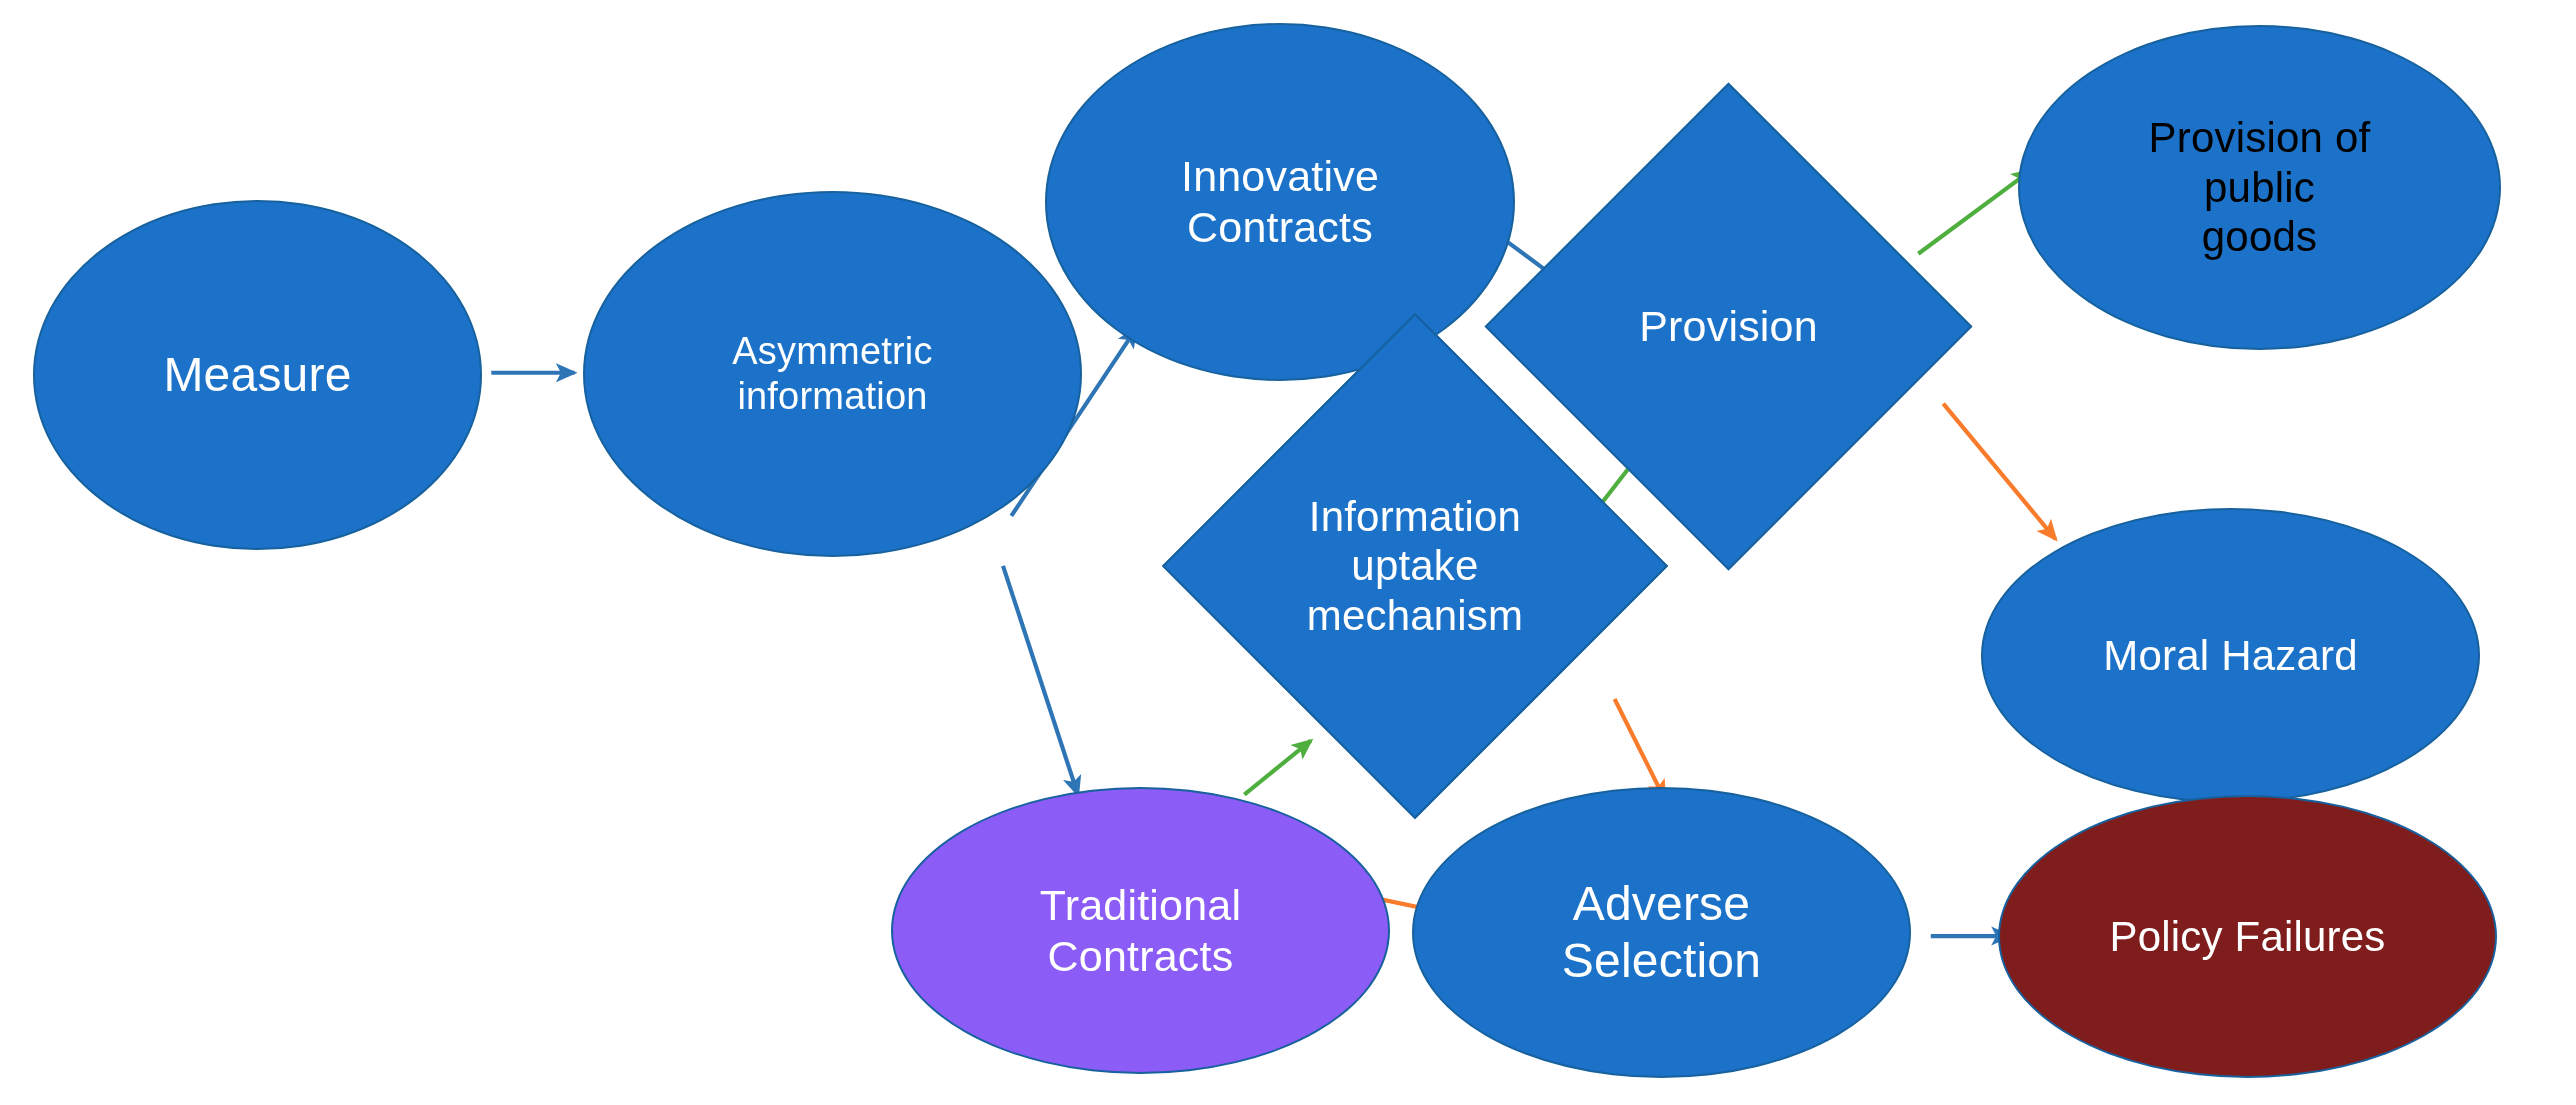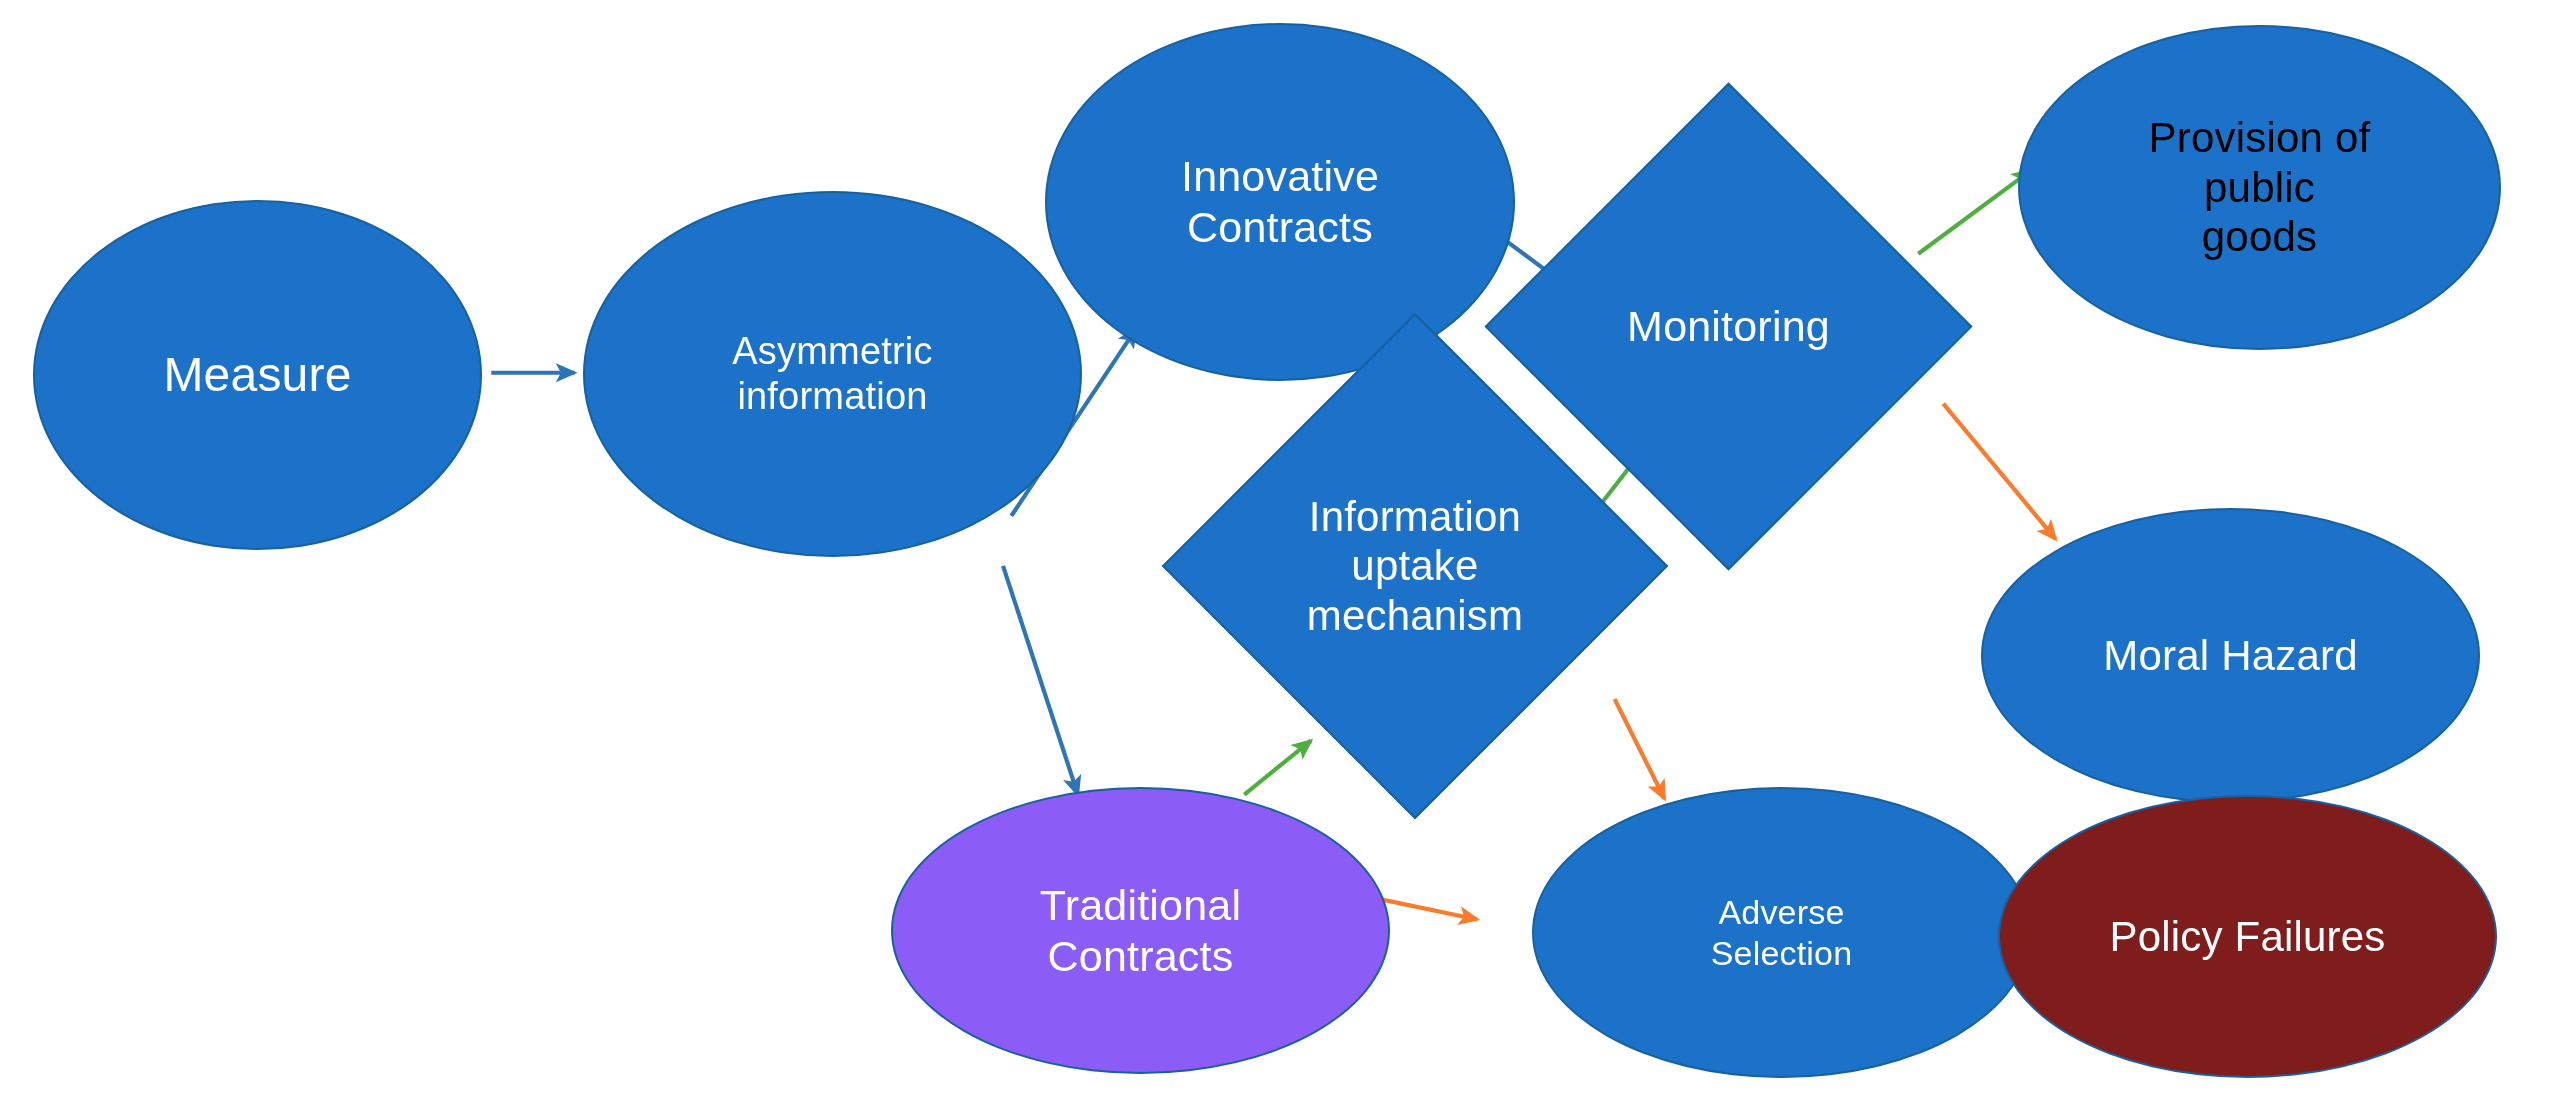--- a/index.html
+++ b/index.html
@@ -109,41 +109,41 @@
       <div class="node ellipse" style="left: 583px; top: 191px; width: 499px; height: 366px; font-size: 38px; background: rgb(27, 114, 200); border-color: rgb(23, 97, 158);">
         <span class="node-label" style="color: rgb(255, 255, 255);">Asymmetric
 information</span>
       </div>
       <div class="node ellipse" style="left: 1045px; top: 23px; width: 470px; height: 358px; font-size: 43px; background: rgb(27, 114, 200); border-color: rgb(23, 97, 158);">
         <span class="node-label" style="color: rgb(255, 255, 255);">Innovative
 Contracts</span>
       </div>
       <div class="node diamond" style="left: 1556px; top: 154px; width: 345px; height: 345px; font-size: 43px;">
         <div class="diamond-shape" style="background: rgb(27, 114, 200); border-color: rgb(23, 97, 158);"></div>
-        <span class="node-label" style="color: rgb(255, 255, 255);">Monitoring</span>
+        <span class="node-label" style="color: rgb(255, 255, 255);">Provision</span>
       </div>
       <div class="node ellipse" style="left: 2018px; top: 25px; width: 483px; height: 325px; font-size: 42px; background: rgb(27, 114, 200); border-color: rgb(23, 97, 158);">
         <span class="node-label" style="color: #000000;">Provision  of
 public
 goods</span>
       </div>
       <div class="node diamond" style="left: 1236px; top: 387px; width: 358px; height: 358px; font-size: 42px;">
         <div class="diamond-shape" style="background: rgb(27, 114, 200); border-color: rgb(23, 97, 158);"></div>
         <span class="node-label" style="color: rgb(255, 255, 255);">Information
 uptake
 mechanism</span>
       </div>
       <div class="node ellipse" style="left: 1981px; top: 508px; width: 499px; height: 295px; font-size: 42px; background: rgb(27, 114, 200); border-color: rgb(23, 97, 158);">
         <span class="node-label" style="color: rgb(255, 255, 255);">Moral Hazard</span>
       </div>
       <div class="node ellipse" style="left: 891px; top: 787px; width: 499px; height: 287px; font-size: 43px; background: #8b5cf6; border-color: rgb(23, 97, 158);">
         <span class="node-label" style="color: rgb(255, 255, 255);">Traditional
 Contracts</span>
       </div>
-      <div class="node ellipse" style="left: 1532px; top: 787px; width: 499px; height: 291px; font-size: 34px; background: rgb(27, 114, 200); border-color: rgb(23, 97, 158);">
+      <div class="node ellipse" style="left: 1412px; top: 787px; width: 499px; height: 291px; font-size: 48px; background: rgb(27, 114, 200); border-color: rgb(23, 97, 158);">
         <span class="node-label" style="color: rgb(255, 255, 255);">Adverse
 Selection</span>
       </div>
       <div class="node ellipse" style="left: 1998px; top: 795px; width: 499px; height: 283px; font-size: 42px; background: #7f1d1d; border-color: rgb(23, 97, 158);">
         <span class="node-label" style="color: rgb(255, 255, 255);">Policy Failures</span>
       </div>
     </div>
 
 </div>
 

